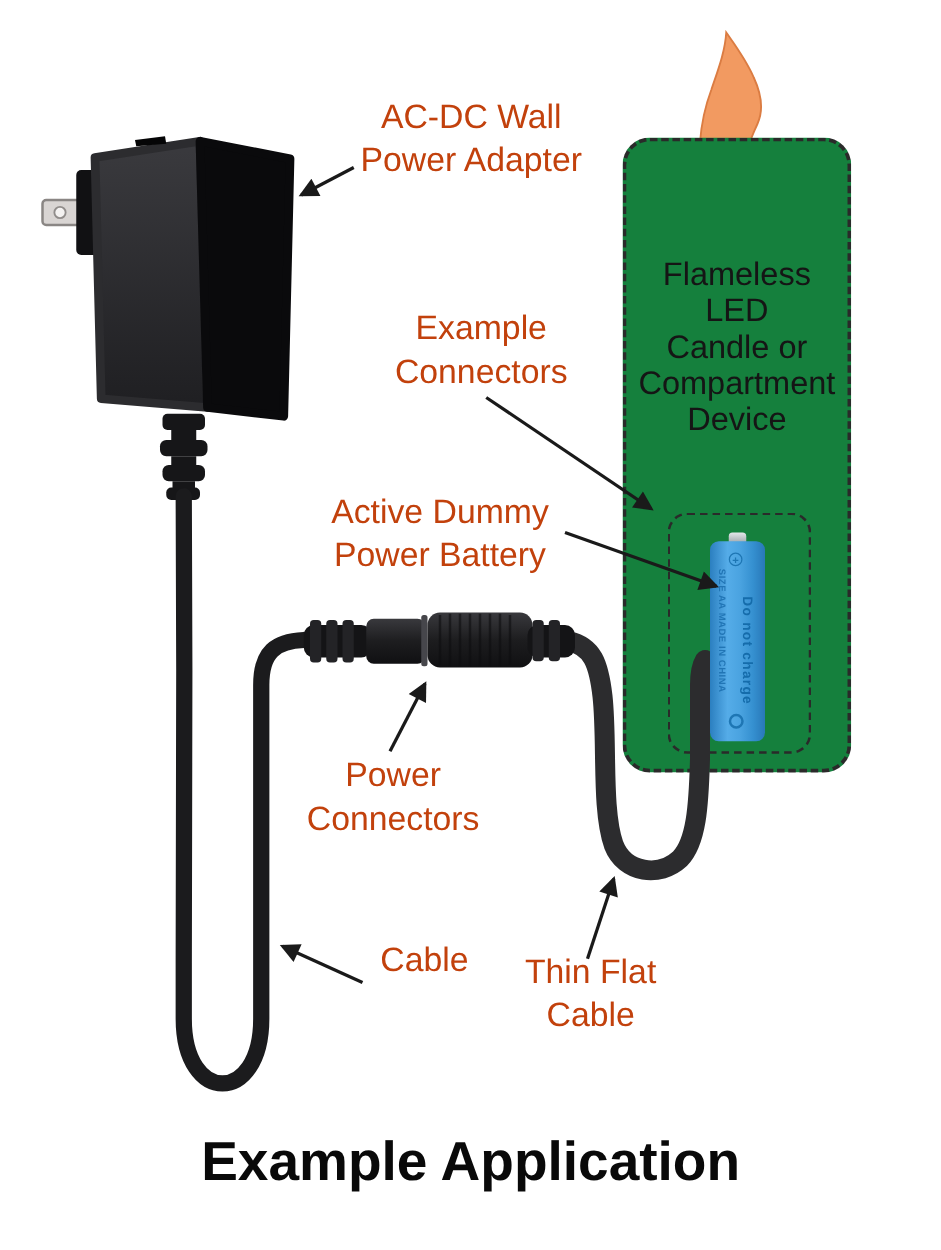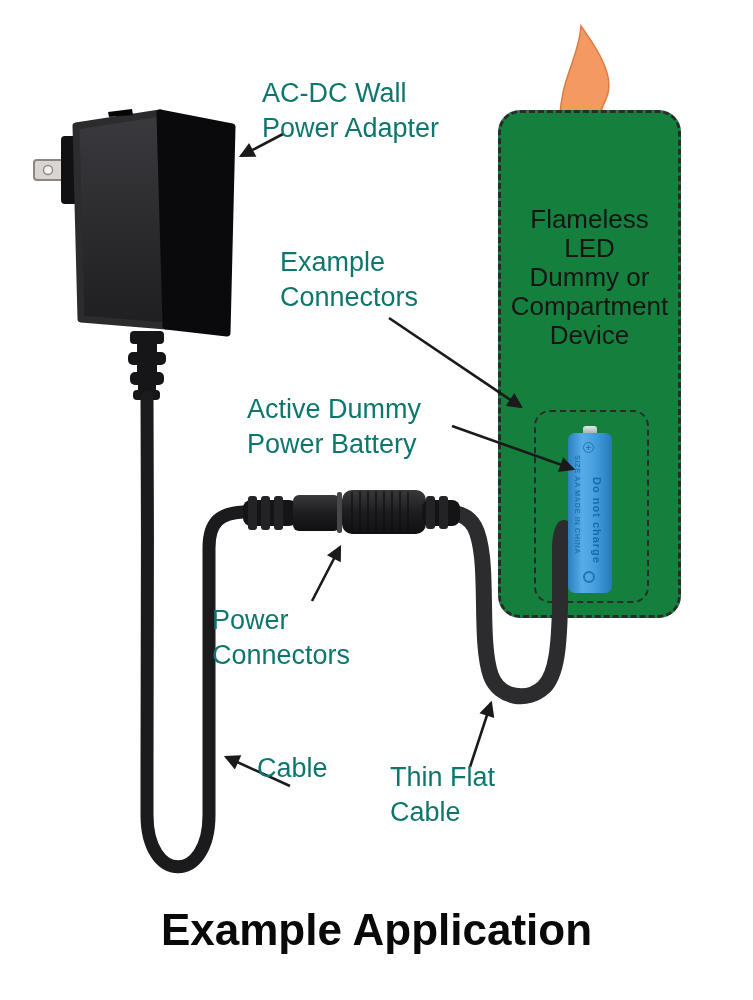--- a/index.html
+++ b/index.html
@@ -47,21 +47,21 @@
   .battery-text-main{
     position:absolute;left:23px;top:44px;writing-mode:vertical-rl;
     font-size:11px;font-weight:bold;letter-spacing:1px;color:#156cab;white-space:nowrap;
   }
   .battery-circle{
     position:absolute;left:15px;top:138px;width:12px;height:12px;border-radius:50%;
     border:2px solid #1e76b4;box-sizing:border-box;
   }
 
   
-  .callout{position:absolute;font-size:27px;line-height:35px;color:#0f766e;z-index:6;}
+  .callout{position:absolute;text-align:center;font-size:27px;line-height:35px;color:#c2410c;z-index:6;}
   .lbl-adapter{left:262px;top:76px;width:230px;}
   .lbl-compartment{left:280px;top:245px;width:210px;}
   .lbl-dummy{left:247px;top:392px;width:210px;}
   .lbl-barrel{left:212px;top:603px;width:205px;}
   .lbl-power{left:257px;top:751px;width:165px;}
   .lbl-thinflat{left:390px;top:760px;width:165px;}
 
   .page-title{
     position:absolute;left:0;top:905px;width:753px;text-align:center;
     font-size:44px;font-weight:900;letter-spacing:0px;color:#090909;z-index:6;
@@ -76,21 +76,21 @@
   <svg class="layer z1" viewBox="0 0 753 1000">
     <path d="M560,114 C561,100 563,88 569,72 C574,57 580,42 581,26
              C588,36 597,48 603,62 C609,75 611,88 606,99
              C603,106 601,110 600,114 Z" fill="#F29A61" stroke="#DB7C42" stroke-width="1.5"></path>
   </svg>
 
   <div class="candle-box">
     <div class="candle-text">
       <div>Flameless</div>
       <div>LED</div>
-      <div>Dummy or</div>
+      <div>Candle or</div>
       <div>Compartment</div>
       <div>Device</div>
     </div>
     <div class="compartment-box"></div>
   </div>
 
   <svg class="layer z3" viewBox="0 0 753 1000">
     <defs>
       <linearGradient id="gradFront" x1="0" y1="0" x2="0" y2="1">
         <stop offset="0" stop-color="#3a3a3e"></stop>

